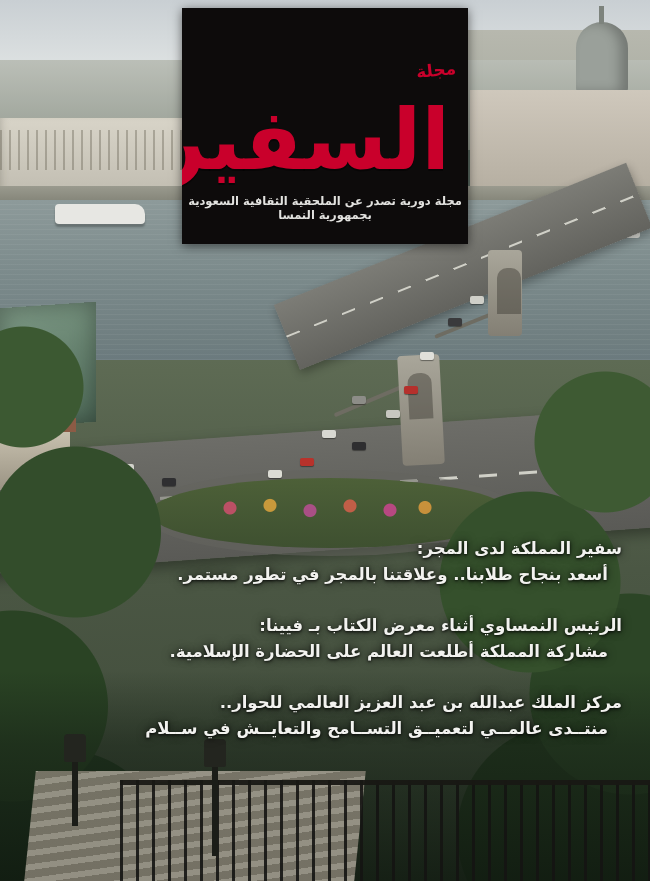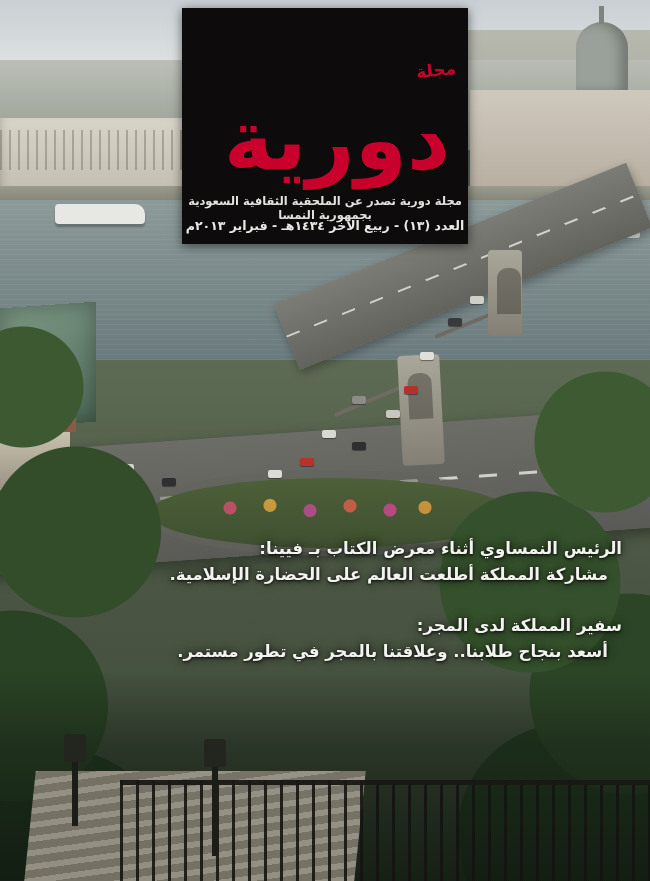--- a/index.html
+++ b/index.html
@@ -400,29 +400,32 @@
 
     <div class="foreground"></div>
     <div class="stairs"></div>
     <div class="railing"></div>
     <div class="lamp lamp1"></div>
     <div class="lamp lamp2"></div>
   </div>
 
   <div class="masthead">
     <div class="mag-word">مجلة</div>
-    <div class="title-main">دورية</div>
+    <div class="title-main">السفير</div>
     <div class="subtitle">مجلة دورية تصدر عن الملحقية الثقافية السعودية بجمهورية النمسا</div>
-    <div class="issueline">العدد (١٣) - ربيع الآخر ١٤٣٤هـ - فبراير ٢٠١٣م</div>
   </div>
 
   <div class="headlines">
+    <div class="hl-block b2">
+      <div class="hl-line">سفير المملكة لدى المجر:</div>
+      <div class="hl-line sub">أسعد بنجاح طلابنا.. وعلاقتنا بالمجر في تطور مستمر.</div>
+    </div>
     <div class="hl-block b1">
       <div class="hl-line">الرئيس النمساوي أثناء معرض الكتاب بـ فيينا:</div>
       <div class="hl-line sub">مشاركة المملكة أطلعت العالم على الحضارة الإسلامية.</div>
     </div>
-    <div class="hl-block b2">
-      <div class="hl-line">سفير المملكة لدى المجر:</div>
-      <div class="hl-line sub">أسعد بنجاح طلابنا.. وعلاقتنا بالمجر في تطور مستمر.</div>
+    <div class="hl-block b3">
+      <div class="hl-line">مركز الملك عبدالله بن عبد العزيز العالمي للحوار..</div>
+      <div class="hl-line sub">منتــدى عالمــي لتعميــق التســامح  والتعايــش في ســلام</div>
     </div>
   </div>
 
 </div>
 
 </body></html>

